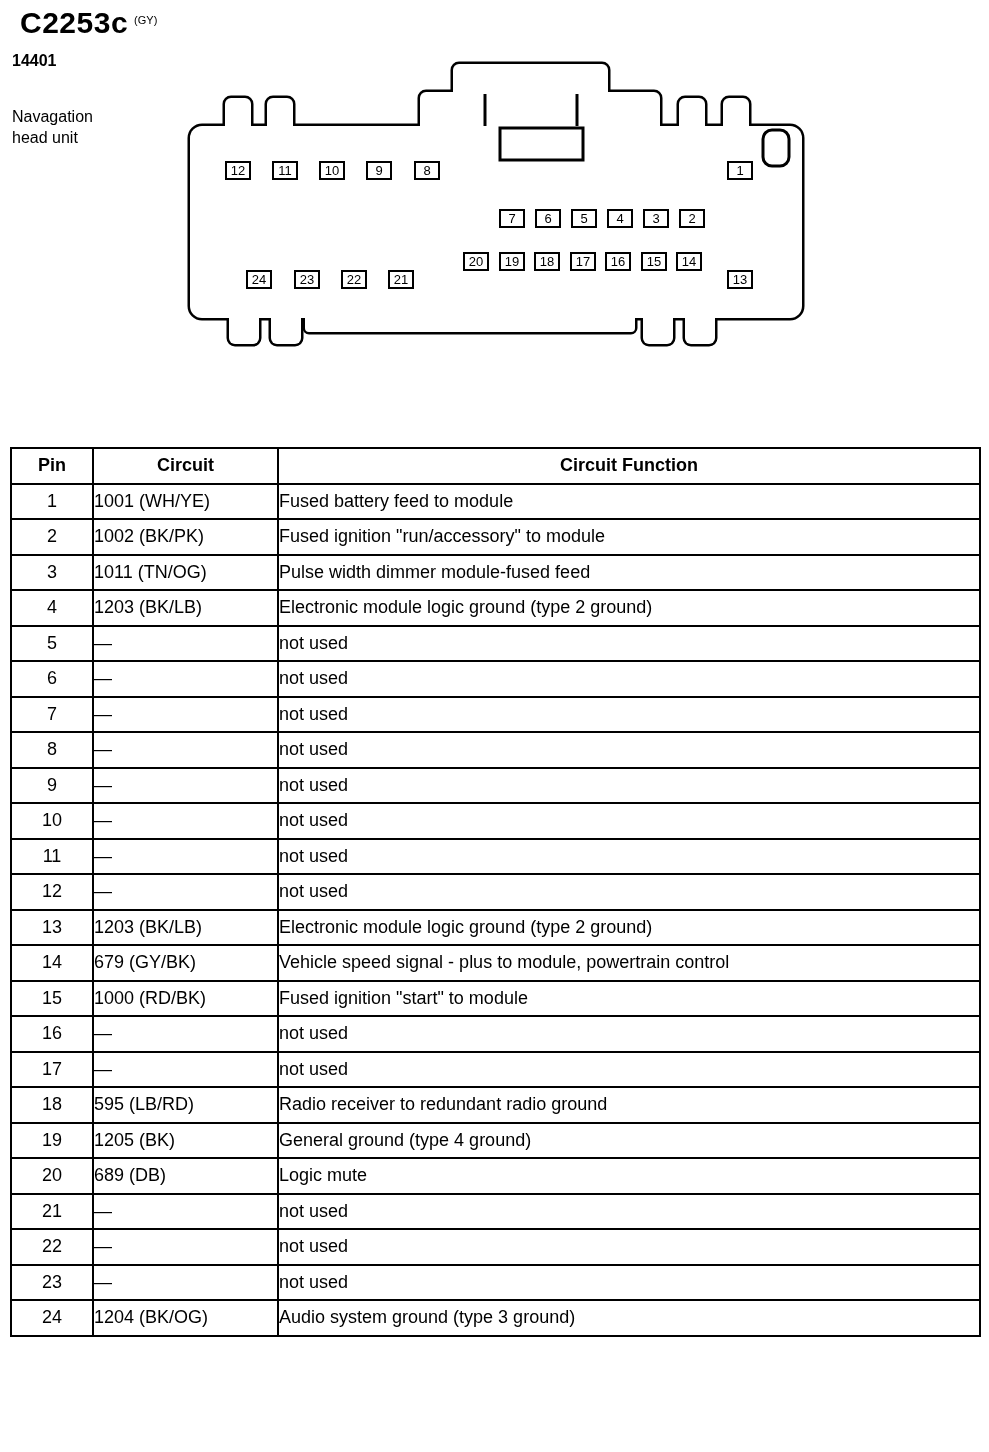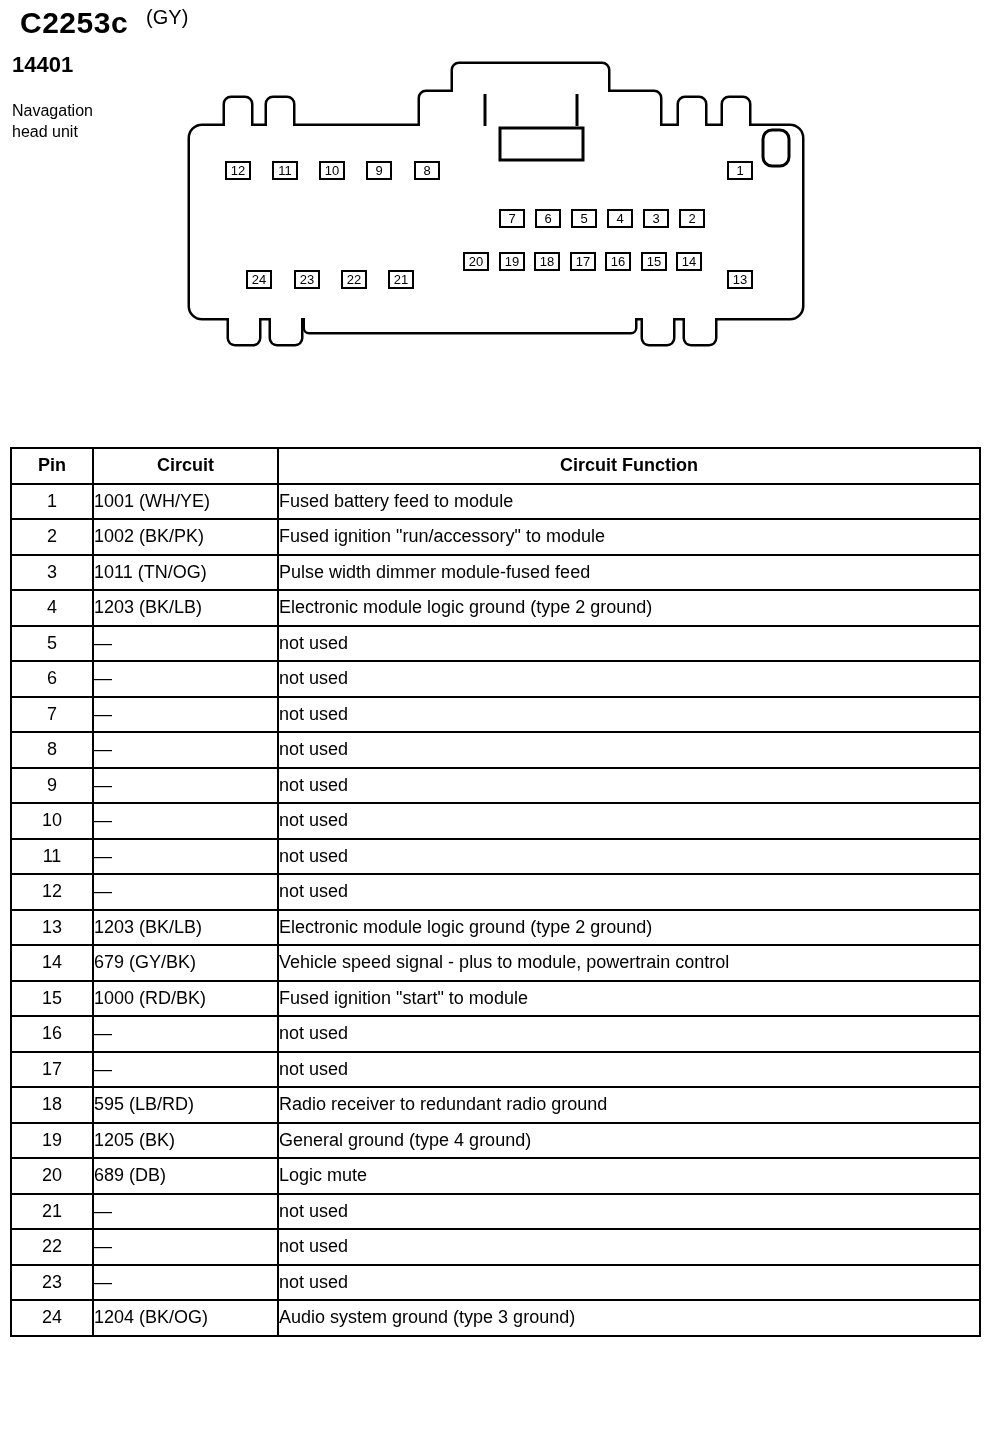--- a/index.html
+++ b/index.html
@@ -13,23 +13,23 @@
     width: 989px;
     height: 1452px;
     background: #fff;
     overflow: hidden;
   }
 
   
   .hdr { position: absolute; left: 12px; top: 6px; }
   .hdr .line1 { white-space: nowrap; }
   .connector-id { font-size: 30px; font-weight: bold; letter-spacing: 0.5px; margin-left: 8px; }
-  .color-code { font-size: 20px; font-weight: normal; position: relative; top: -9px; margin-left: 18px; }
-  .part-number { font-size: 22px; font-weight: bold; margin-top: 12px; }
-  .component { font-size: 16px; margin-top: 22px; line-height: 21px; }
+  .color-code { font-size: 11px; font-weight: normal; position: relative; top: -9px; margin-left: 6px; }
+  .part-number { font-size: 16px; font-weight: bold; margin-top: 12px; }
+  .component { font-size: 16px; margin-top: 36px; line-height: 21px; }
 
   
   .diagram { position: absolute; left: 185px; top: 58px; width: 625px; height: 330px; }
   .diagram svg { position: absolute; left: 0; top: 0; }
   .pin {
     position: absolute;
     width: 26px; height: 19px;
     border: 2px solid #000;
     background: #fff;
     font-size: 13px;

